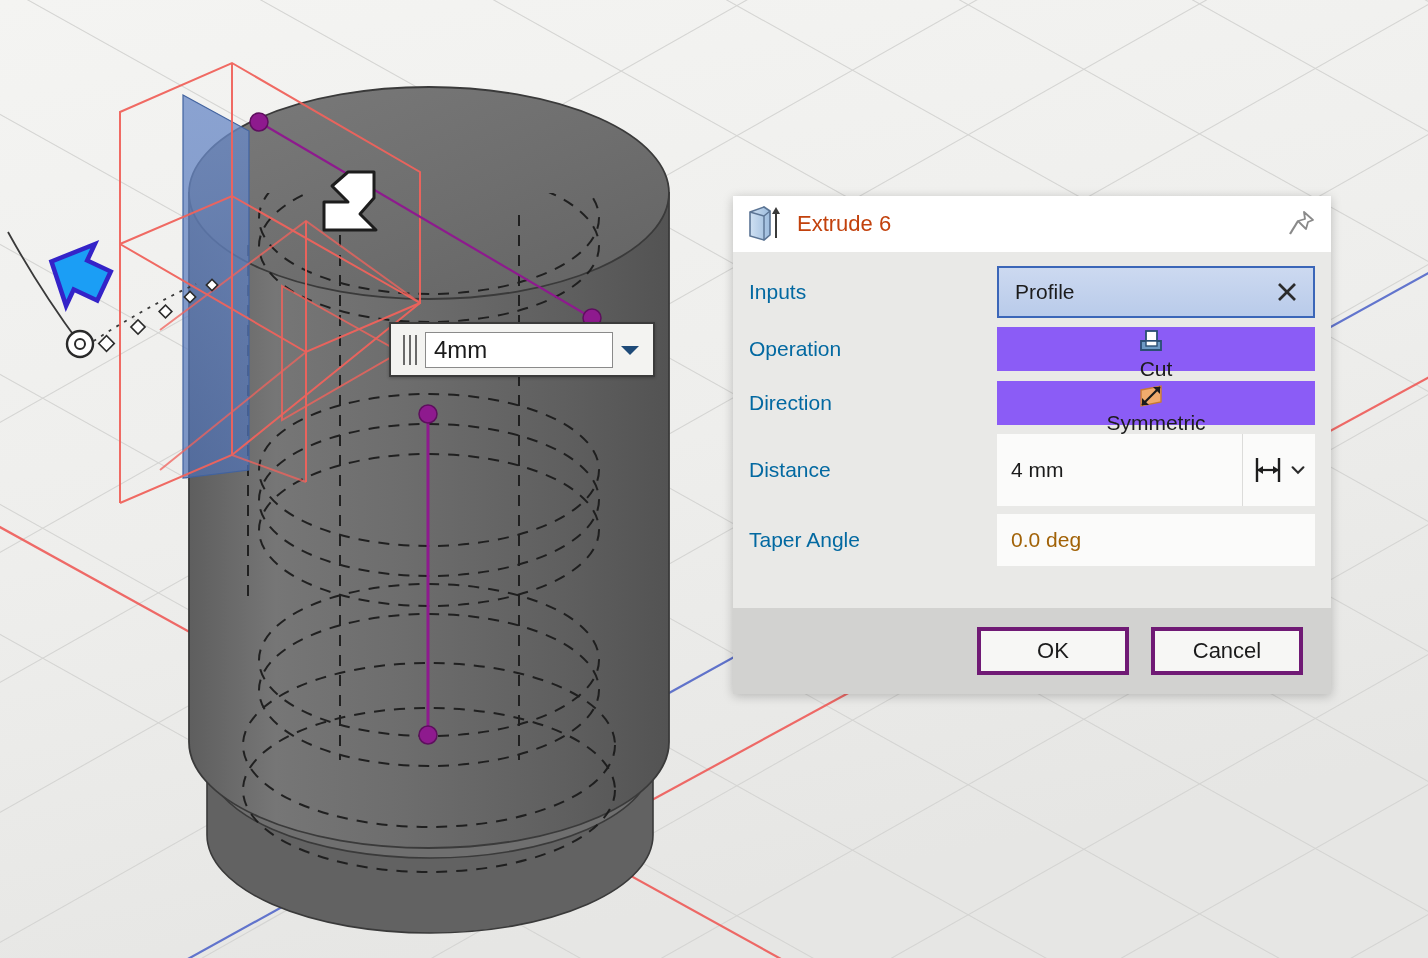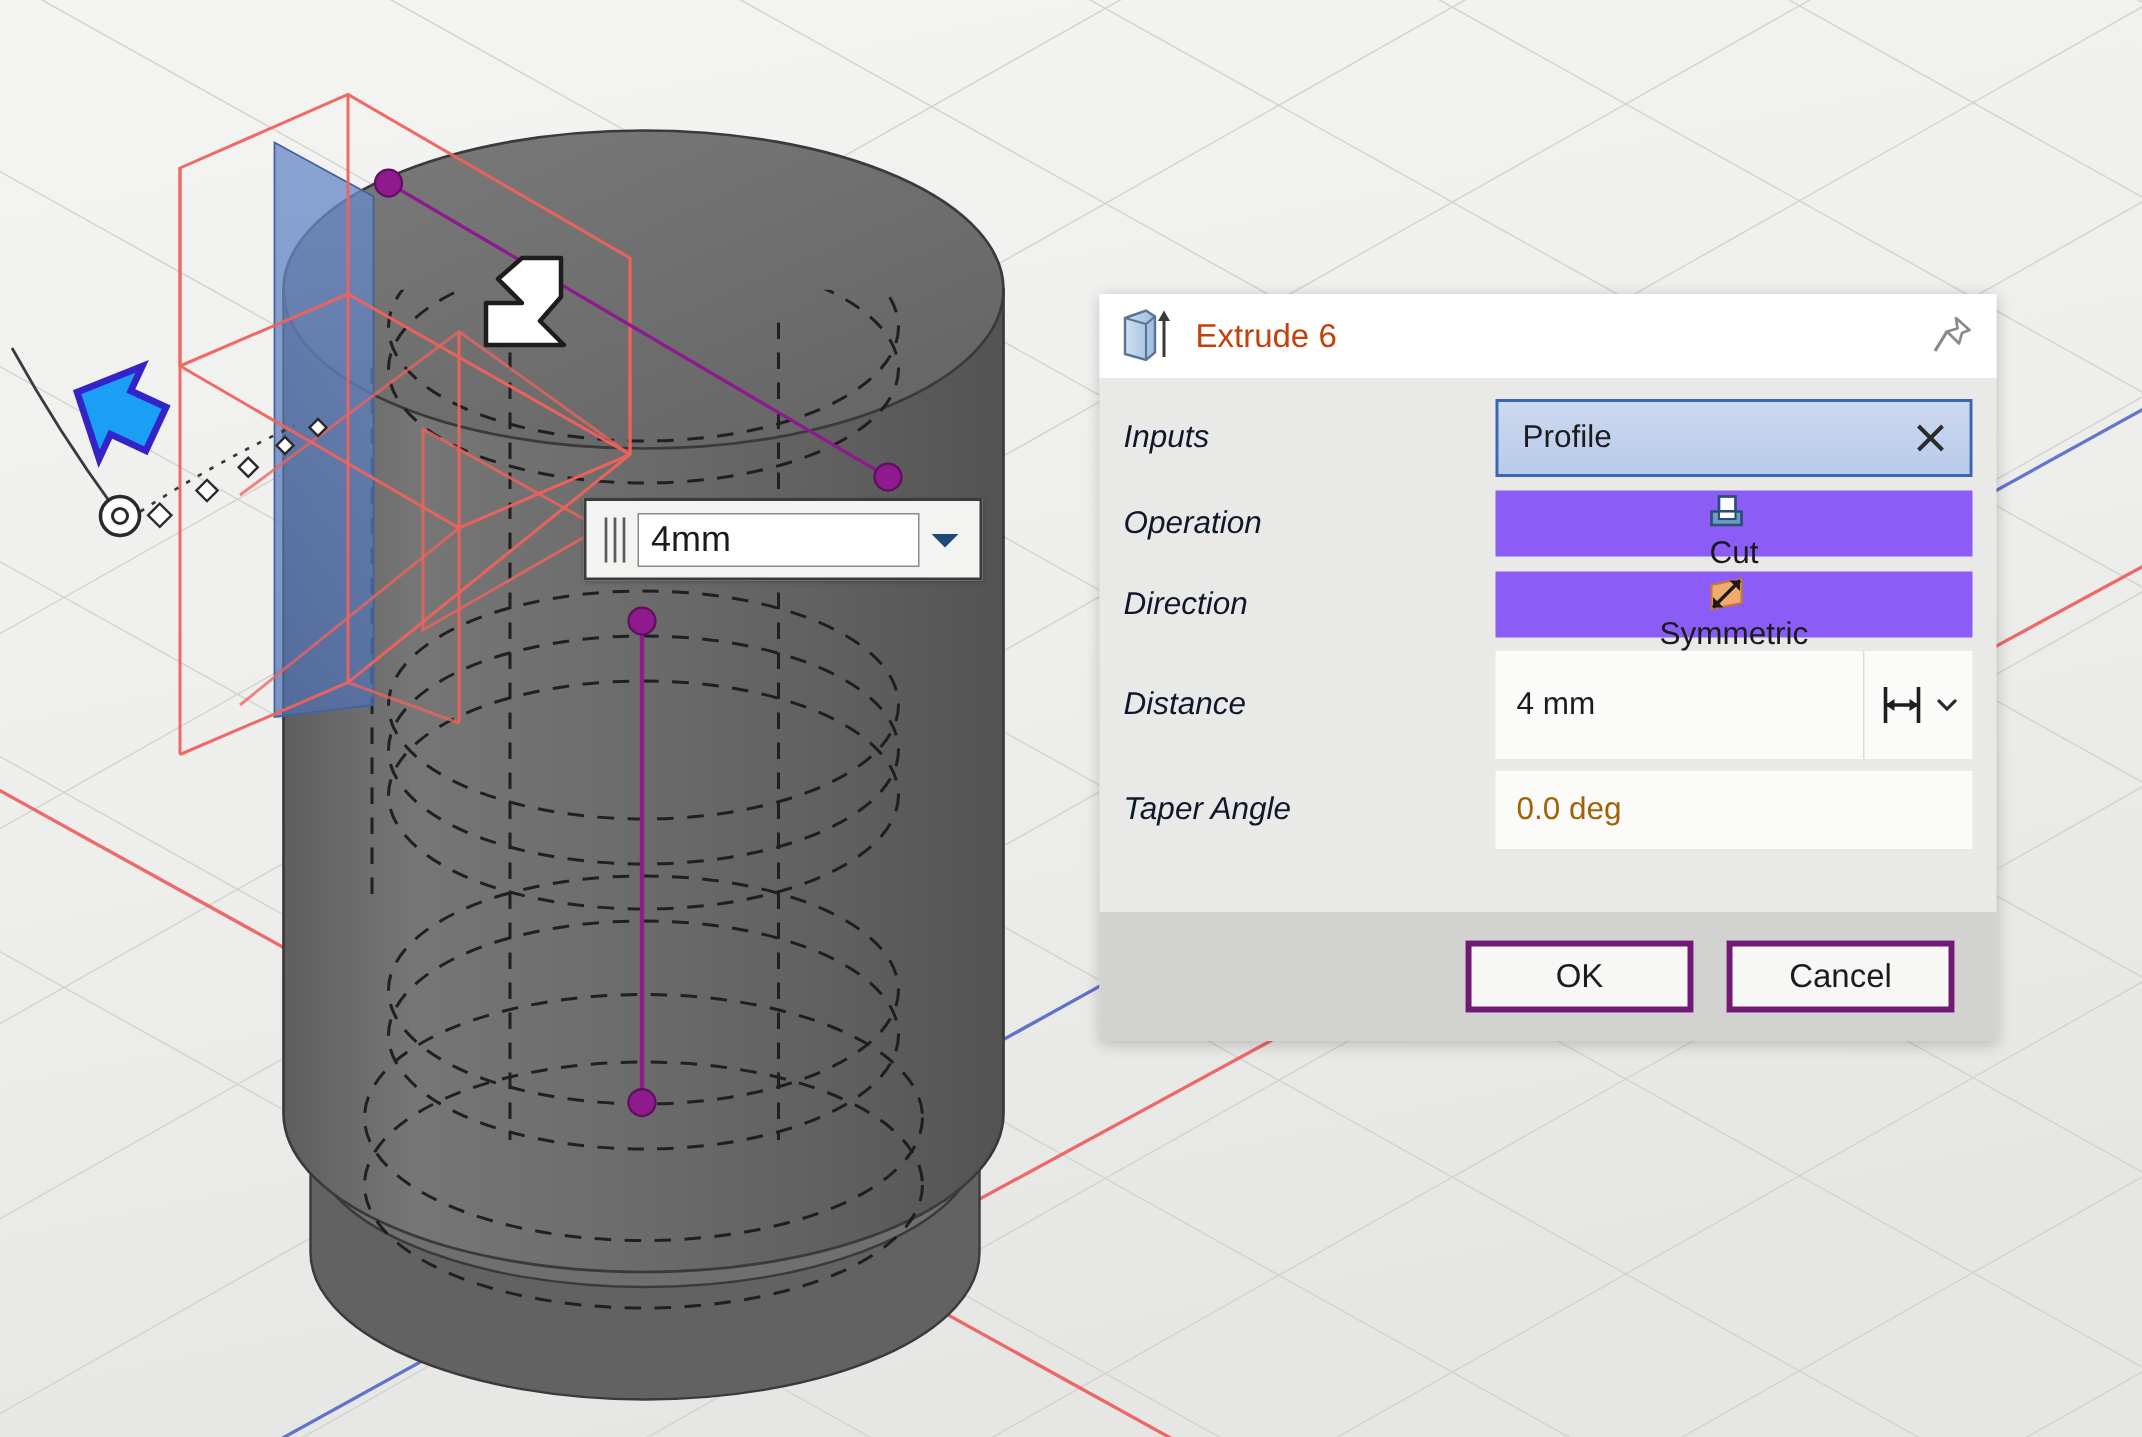--- a/index.html
+++ b/index.html
@@ -30,21 +30,21 @@
     position: absolute;
     left: 0; top: 0;
     width: 1428px;
     height: 958px;
   }
 
   
   #value-input {
     position: absolute;
     left: 389px;
-    top: 332px;
+    top: 322px;
     width: 266px;
     height: 55px;
     background: #f3f3f1;
     border: 2px solid #3b3b3b;
     box-sizing: border-box;
     display: flex;
     align-items: center;
     padding: 0 6px 0 8px;
     box-shadow: 0 1px 3px rgba(0,0,0,.25);
   }
@@ -122,22 +122,21 @@
   .row {
     display: flex;
     align-items: center;
     margin-bottom: 8px;
     min-height: 46px;
   }
   .row .label {
     width: 248px;
     flex: 0 0 auto;
     font-size: 21px;
-    color: #0f172a;
-    font-style: italic;
+    color: #0369a1;
   }
   .row .control {
     flex: 1 1 auto;
     position: relative;
     border-radius: 14px;
   }
 
   .profile-box {
     height: 52px;
     background: linear-gradient(to bottom, #ccd9f0, #b9cbea);

